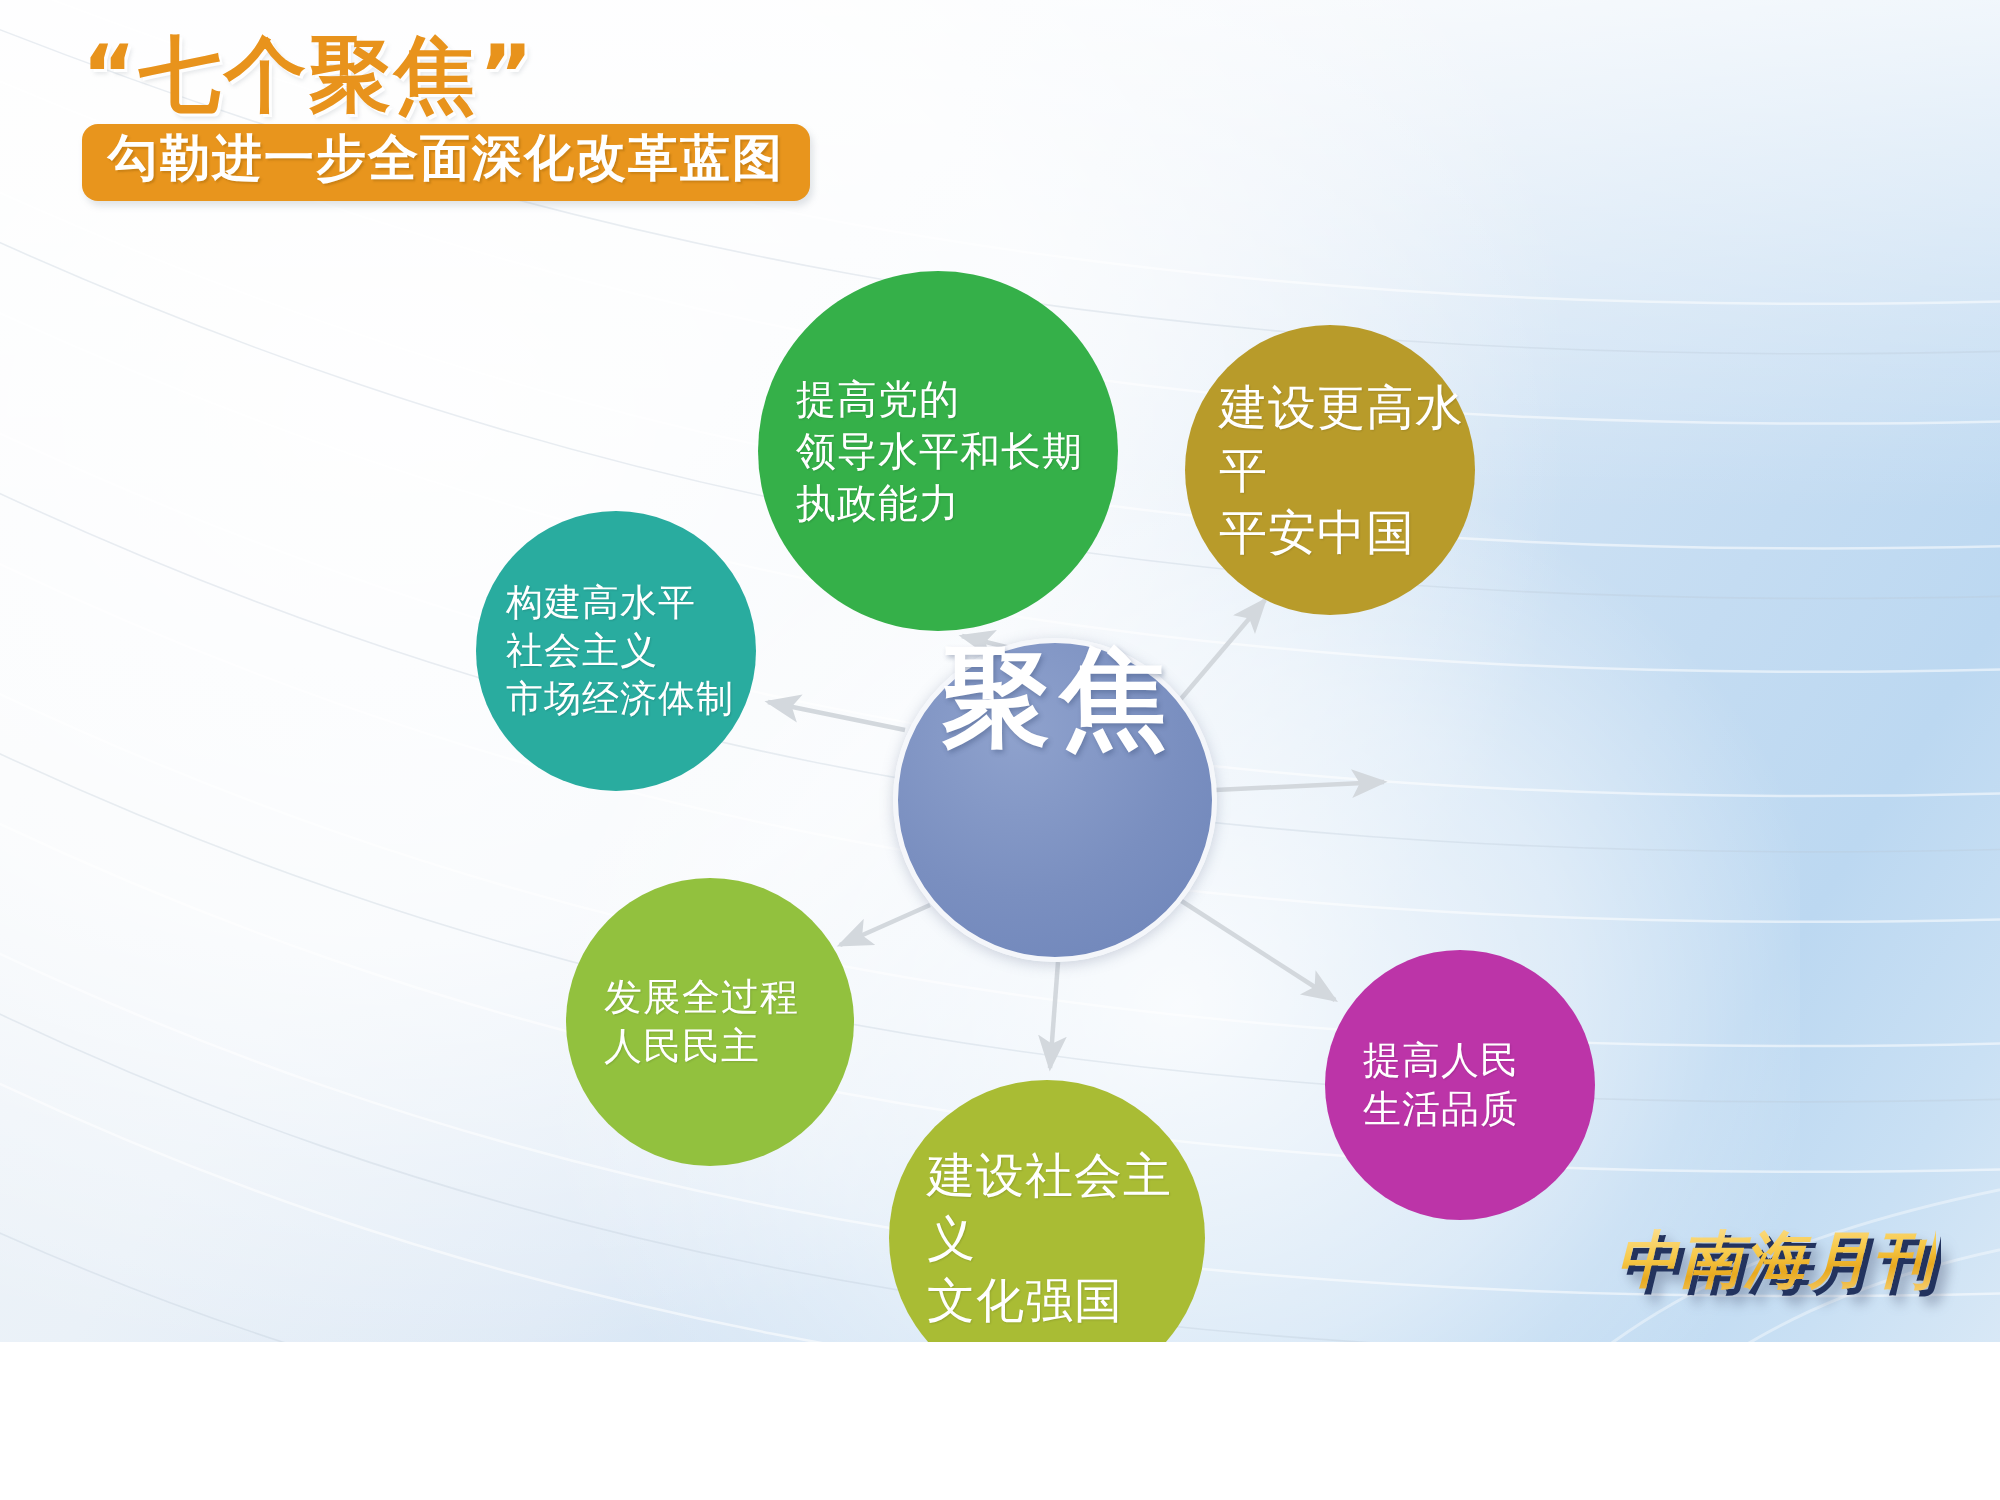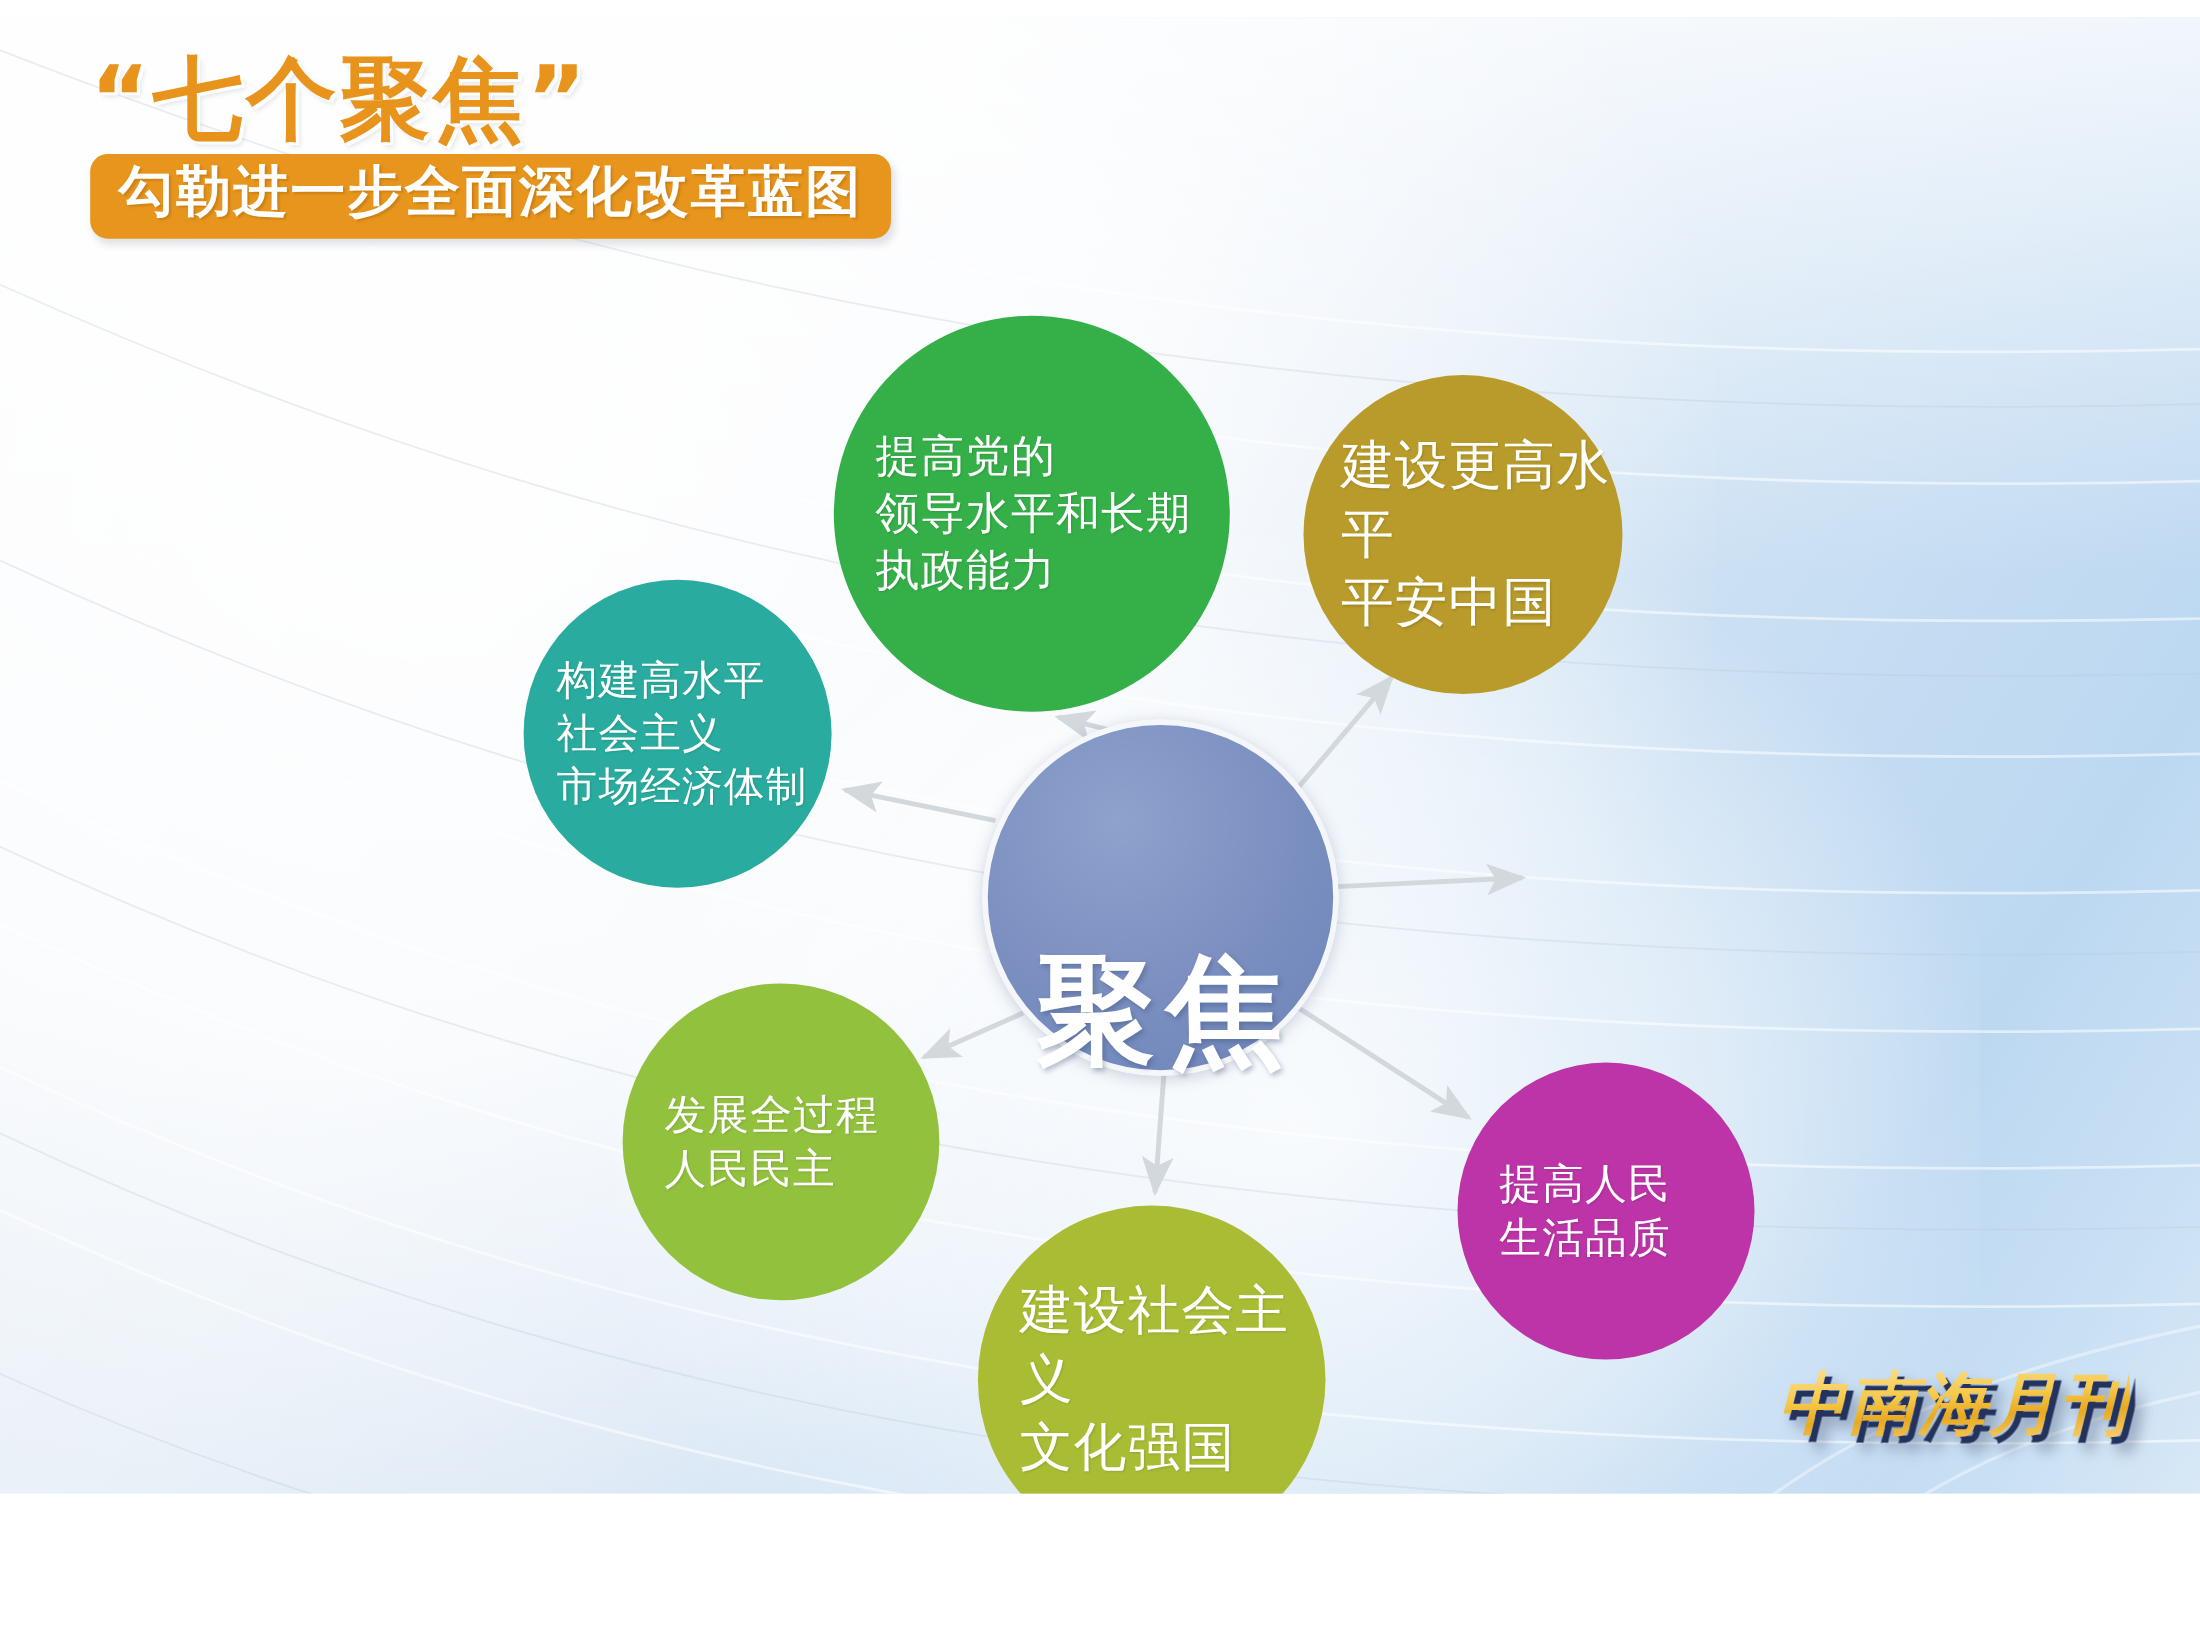--- a/index.html
+++ b/index.html
@@ -18,21 +18,20 @@
     background: linear-gradient(122deg,
         #f2f5f8 0%,
         #eef3f8 18%,
         #eaf1f8 32%,
         #dfeaf6 48%,
         #cfe2f4 62%,
         #c4dcf2 74%,
         #bcd8f1 84%,
         #c9e0f4 93%,
         #d8e8f6 100%);
-    margin-top: 16px;
   }
   
   .bg-light-a {
     position: absolute;
     left: -12%;
     top: -15%;
     width: 90%;
     height: 115%;
     background: radial-gradient(ellipse at 35% 40%,
         rgba(255,255,255,0.95) 0%,
@@ -129,21 +128,21 @@
     color: #ffffff;
     font-size: 38px;
     line-height: 1.30;
     white-space: pre-line;
     letter-spacing: 1px;
     text-shadow: 1px 1px 2px rgba(0,0,0,0.12);
   }
 
   .node-center {
     display: flex;
-    align-items: flex-end;
+    align-items: flex-start;
     justify-content: center;
     border: 5px solid rgba(255,255,255,0.92);
     box-shadow: 0 3px 14px rgba(90,105,135,0.28);
   }
   .node-center .node-label {
     font-family: "DejaVu Serif", "Liberation Serif", serif;
     font-size: 108px;
     font-weight: bold;
     letter-spacing: 10px;
     text-indent: 10px;

